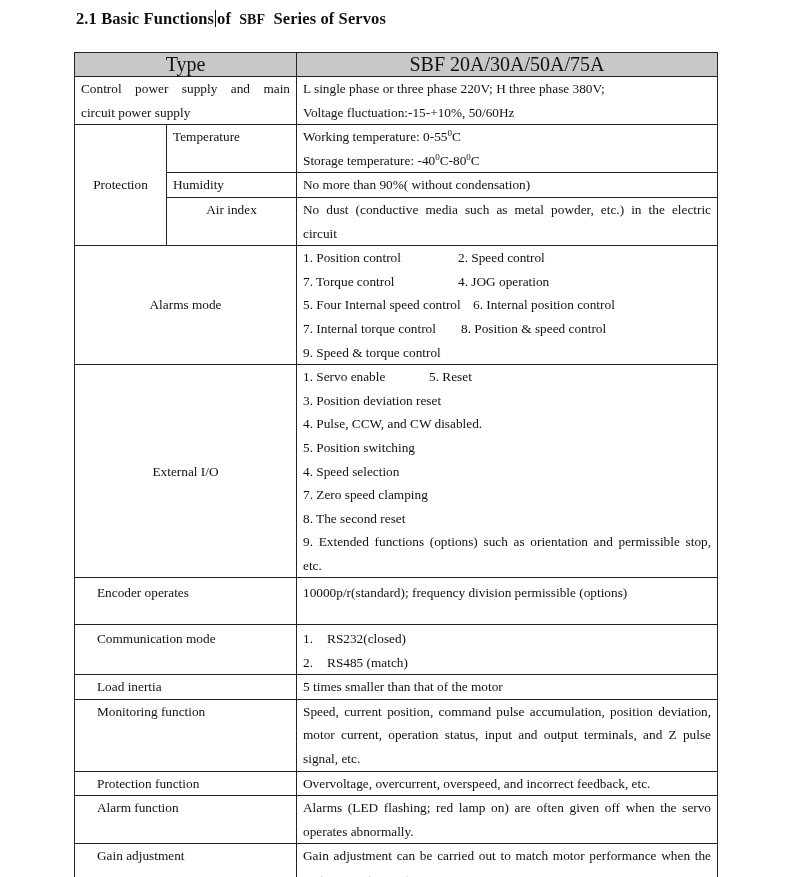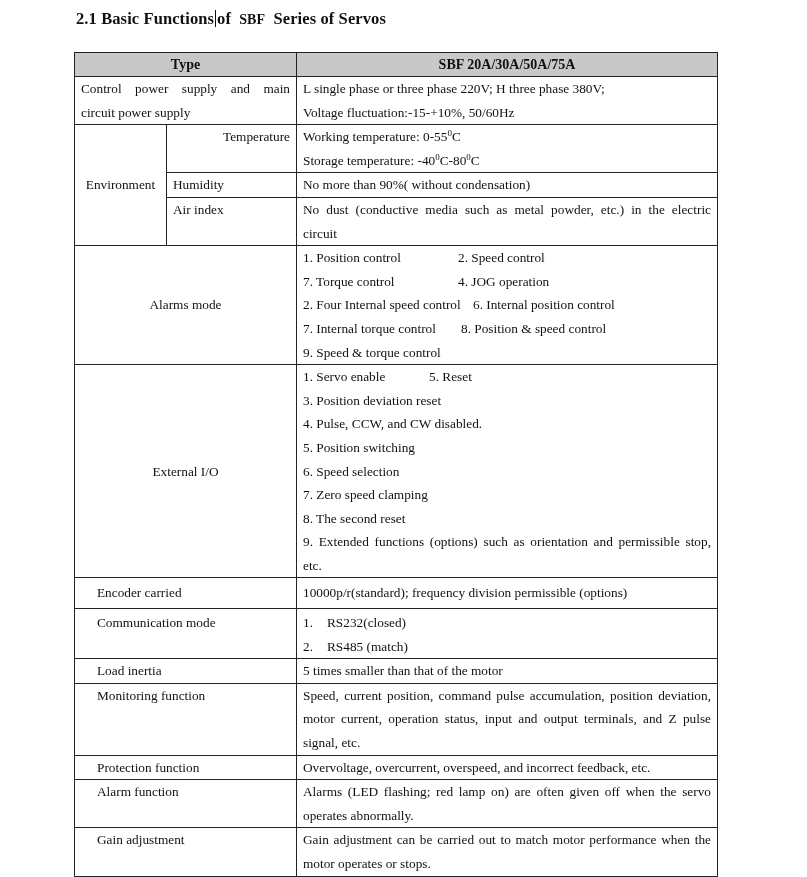--- a/index.html
+++ b/index.html
@@ -3,21 +3,21 @@
 <meta charset="utf-8">
 <style>
   html, body { margin:0; padding:0; background:#ffffff; }
   body { width:807px; height:877px; position:relative; overflow:hidden;
          font-family:"Liberation Serif","DejaVu Serif",serif; color:#111; }
   .title { position:absolute; left:76px; top:9px; font-size:16.5px; font-weight:bold; letter-spacing:0.1px; }
   .title .caret { display:inline-block; width:1px; height:17px; background:#111; vertical-align:-3px; margin:0 1px; }
   .title .sbf { font-size:14px; margin:12px 4px; }
   table { position:absolute; left:74px; top:52px; width:643px; border-collapse:collapse; table-layout:fixed; font-size:13.3px; }
   td, th { border:1px solid #222; padding:0 6px; vertical-align:top; line-height:23.6px; }
-  th { background:#c8c8c8; font-weight:bold; font-size:14px; height:23px; line-height:23px; text-align:center; }
+  th { background:#c8c8c8; font-weight:normal; font-size:20px; height:23px; line-height:23px; text-align:center; }
   td.center { text-align:center; vertical-align:middle; }
   td.indent { padding-left:22px; }
   .line { display:block; }
   .just-line { display:block; text-align:justify; text-align-last:justify; }
   sup { font-size:9px; line-height:0; }
 </style>
 </head>
 <body>
 
 <div class="title">
@@ -43,68 +43,68 @@
       <span class="just-line">Control power supply and main</span>
       <span class="line">circuit power supply</span>
     </td>
     <td>
       <span class="line">L single phase or three phase 220V; H three phase 380V;</span>
       <span class="line">Voltage fluctuation:-15-+10%, 50/60Hz</span>
     </td>
   </tr>
 
   <tr>
-    <td rowspan="3" class="center">Environment</td>
-    <td style="text-align:right">Temperature</td>
+    <td rowspan="3" class="center">Protection</td>
+    <td style="text-align:left">Temperature</td>
     <td>
       <span class="line"><span>Working temperature: 0-55</span><sup>0</sup><span>C</span></span>
       <span class="line"><span>Storage temperature: -40</span><sup>0</sup><span>C-80</span><sup>0</sup><span>C</span></span>
     </td>
   </tr>
   <tr>
     <td style="text-align:left">Humidity</td>
     <td>No more than 90%( without condensation)</td>
   </tr>
   <tr>
-    <td style="">Air index</td>
+    <td style="text-align:center">Air index</td>
     <td>
       <span class="just-line">No dust (conductive media such as metal powder, etc.) in the electric</span>
       <span class="line">circuit</span>
     </td>
   </tr>
 
   <tr>
     <td colspan="2" class="center">Alarms mode</td>
     <td>
       <span class="line"><span style="display:inline-block;width:155px">1. Position control</span><span>2. Speed control</span></span>
       <span class="line"><span style="display:inline-block;width:155px">7. Torque control</span><span>4. JOG operation</span></span>
-      <span class="line"><span style="display:inline-block;width:170px">2. Four Internal speed control</span><span>6. Internal position control</span></span>
+      <span class="line"><span style="display:inline-block;width:170px">5. Four Internal speed control</span><span>6. Internal position control</span></span>
       <span class="line"><span style="display:inline-block;width:158px">7. Internal torque control</span><span>8. Position &amp; speed control</span></span>
       <span class="line">9. Speed &amp; torque control</span>
     </td>
   </tr>
 
   <tr>
     <td colspan="2" class="center">External I/O</td>
     <td>
       <span class="line"><span style="display:inline-block;width:126px">1. Servo enable</span><span>5. Reset</span></span>
       <span class="line">3. Position deviation reset</span>
       <span class="line">4. Pulse, CCW, and CW disabled.</span>
       <span class="line">5. Position switching</span>
-      <span class="line">6. Speed selection</span>
+      <span class="line">4. Speed selection</span>
       <span class="line">7. Zero speed clamping</span>
       <span class="line">8. The second reset</span>
       <span class="just-line">9. Extended functions (options) such as orientation and permissible stop,</span>
       <span class="line">etc.</span>
     </td>
   </tr>
 
   <tr>
-    <td colspan="2" class="indent" style="padding-top:3px;padding-bottom:3px">Encoder carried</td>
-    <td style="padding-top:3px;padding-bottom:3px">10000p/r(standard); frequency division permissible (options)</td>
+    <td colspan="2" class="indent" style="padding-top:3px;padding-bottom:3px">Encoder operates</td>
+    <td style="padding-top:3px;padding-bottom:19px">10000p/r(standard); frequency division permissible (options)</td>
   </tr>
 
   <tr>
     <td colspan="2" class="indent" style="padding-top:2px">Communication mode</td>
     <td style="padding-top:2px">
       <span class="line"><span style="display:inline-block;width:24px">1.</span><span>RS232(closed)</span></span>
       <span class="line"><span style="display:inline-block;width:24px">2.</span><span>RS485 (match)</span></span>
     </td>
   </tr>
 

